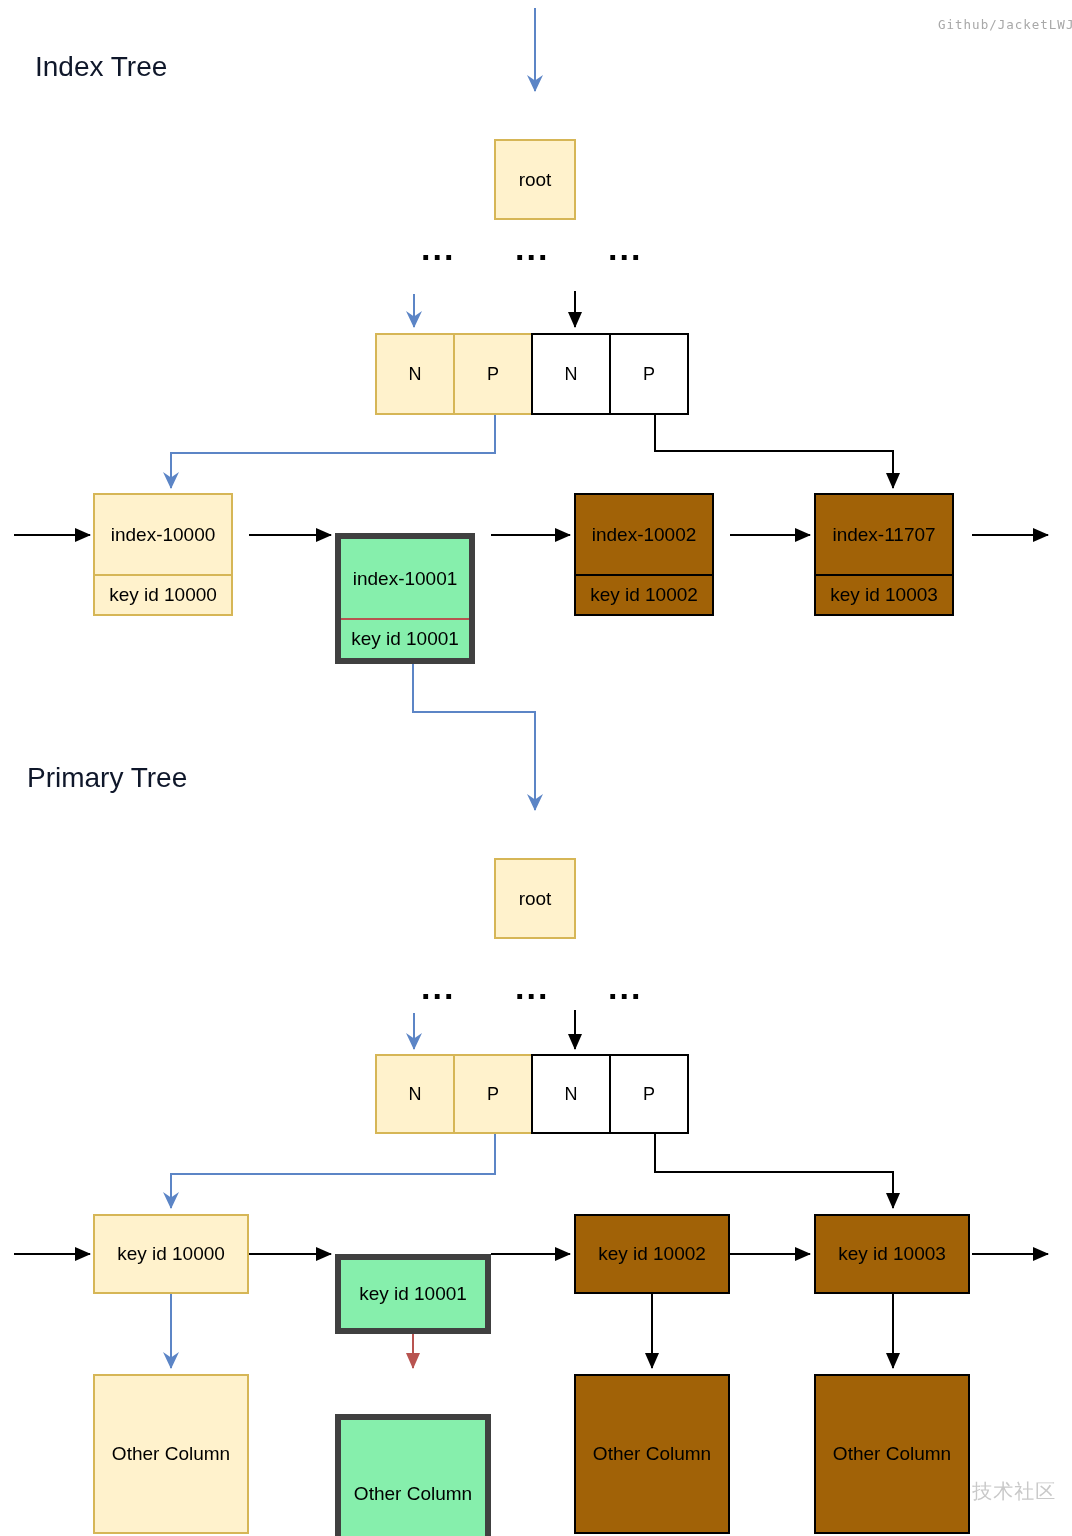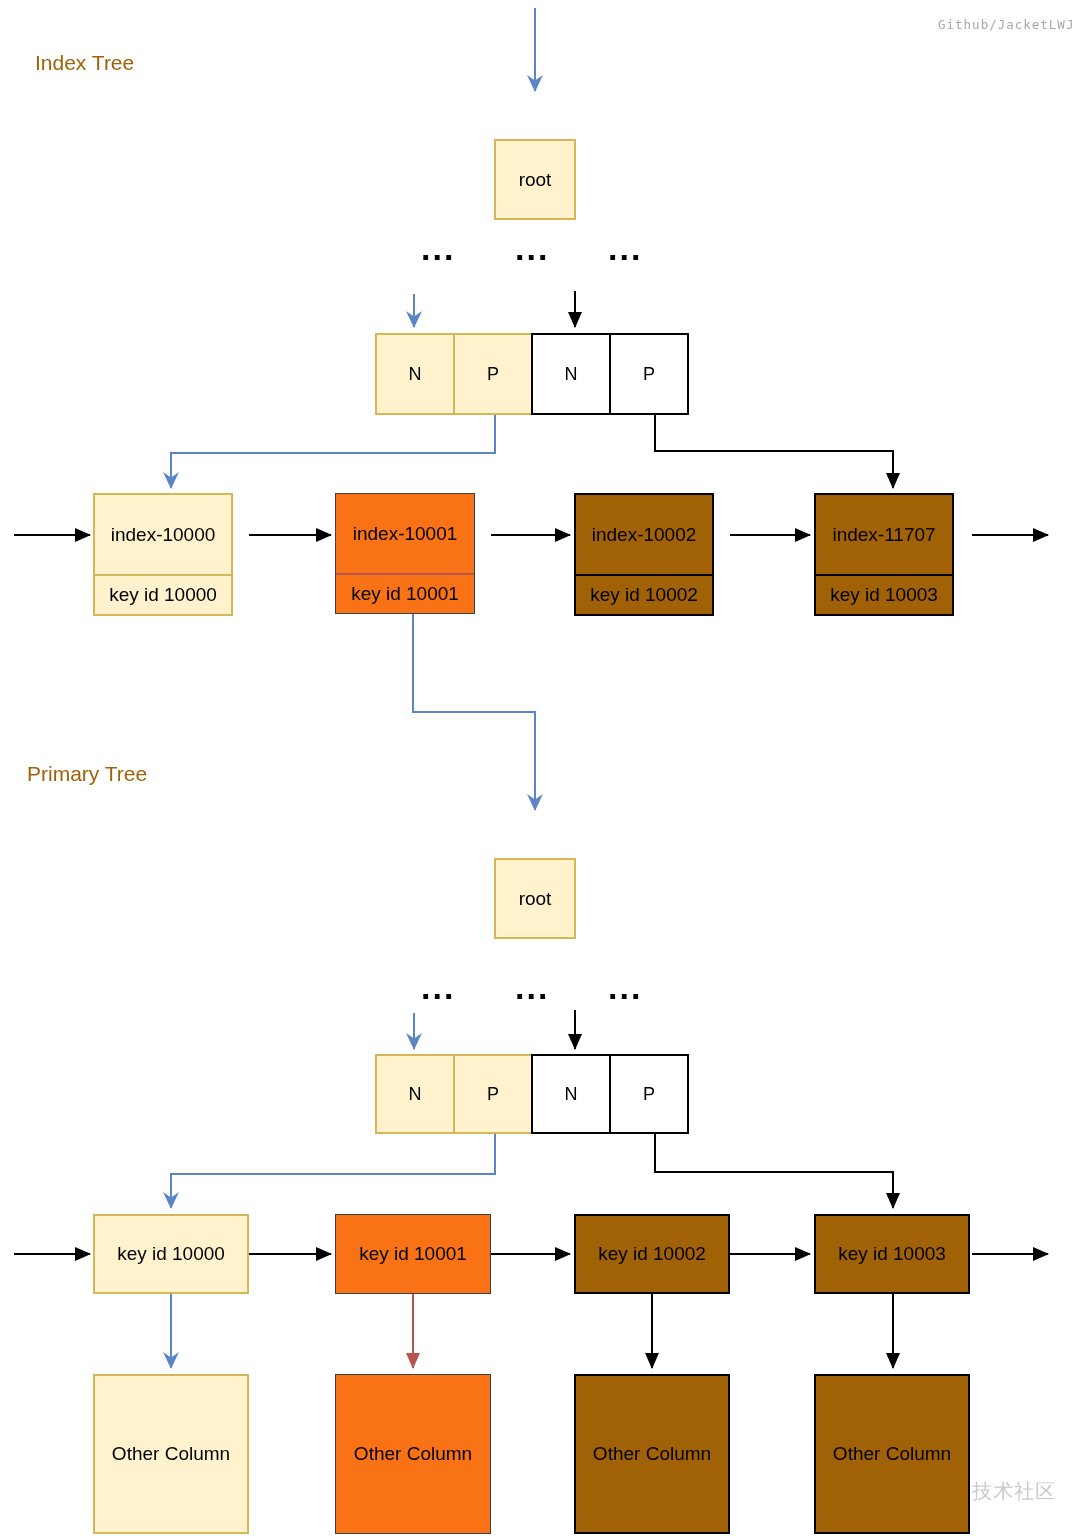--- a/index.html
+++ b/index.html
@@ -3,35 +3,35 @@
 <meta charset="utf-8">
 <style>
   html,body{margin:0;padding:0;background:#ffffff;}
   .canvas{
     position:relative;width:1072px;height:1536px;background:#ffffff;
     font-family:"Liberation Sans","DejaVu Sans",sans-serif;color:#000;
     overflow:hidden;
   }
   .wires{position:absolute;left:0;top:0;width:1072px;height:1536px;pointer-events:none;}
   .abs{position:absolute;box-sizing:border-box;}
-  .section-label{font-size:21px;color:#a16207;white-space:nowrap;}
+  .section-label{font-size:28px;color:#0f172a;white-space:nowrap;}
   .box{display:flex;align-items:center;justify-content:center;text-align:center;}
   .root-box{width:82px;height:81px;background:#fff2cc;border:2px solid #d6b656;font-size:19px;margin-top:44px;}
   .npnp{display:flex;}
   .np-cell{width:80px;display:flex;align-items:center;justify-content:center;
            font-size:18px;box-sizing:border-box;}
   .np-cell + .np-cell{margin-left:-2px;}
   .np-yellow{background:#fff2cc;border:2px solid #d6b656;}
   .np-white{background:#ffffff;border:2px solid #000000;z-index:1;}
   .leaf{width:140px;box-sizing:border-box;font-size:19px;}
   .leaf .title{height:79px;display:flex;align-items:center;justify-content:center;}
   .leaf .key{height:38px;display:flex;align-items:center;justify-content:center;}
   .st-yellow{background:#fff2cc;border:2px solid #d6b656;}
   .st-yellow .title{border-bottom:2px solid #d6b656;}
-  .st-red{background:#f97316;border:1px solid #404040;}
+  .st-red{background:#86efac;border:6px solid #404040;margin-top:40px;}
   .st-red .title{border-bottom:2px solid #b85450;}
   .st-white{background:#a16207;border:2px solid #000000;}
   .st-white .title{border-bottom:2px solid #000000;}
   .leaf-single{width:156px;height:80px;box-sizing:border-box;font-size:19px;
                display:flex;align-items:center;justify-content:center;}
   .other-box{width:156px;height:160px;box-sizing:border-box;font-size:19px;
              display:flex;align-items:center;justify-content:center;}
   .dots{font-size:34px;font-weight:bold;letter-spacing:2px;line-height:26px;
         color:#000;white-space:nowrap;}
   .wm-top{font-family:"DejaVu Sans Mono","Liberation Mono",monospace;

